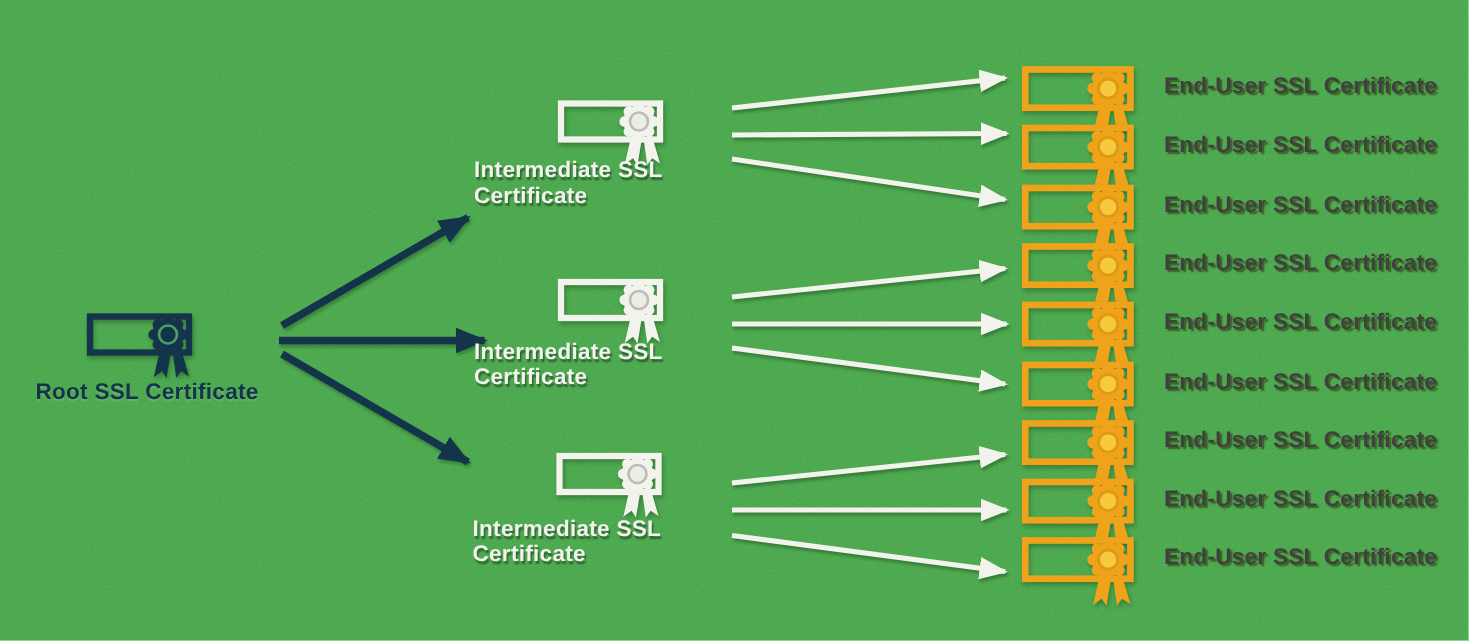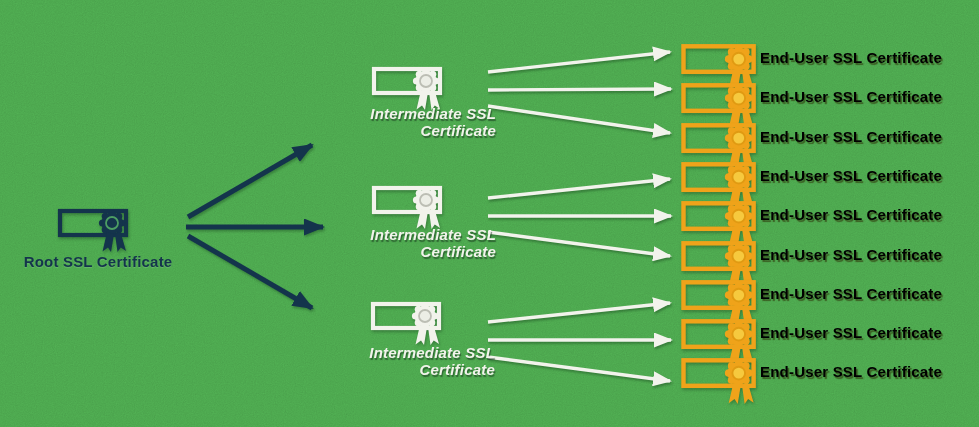--- a/index.html
+++ b/index.html
@@ -35,32 +35,33 @@
   .cert-white { color: #f2f3ec; --inner-fill:#eceee6; --inner-stroke:#bcbeb4; }
   .cert-orange{ color: #efa31a; --inner-fill:#f6c93e; --inner-stroke:#e09a12; }
 
   .label {
     position: absolute;
     font-weight: bold;
     font-size: 15px;
     letter-spacing: 0.2px;
     white-space: nowrap;
   }
-  .label.center { text-align: right; white-space: normal; line-height: 17px; font-style: italic; }
+  .label.center { text-align: left; white-space: normal; line-height: 17px; }
   .label-root {
     color: #14344c;
     text-shadow: 0 1px 1px rgba(255,255,255,0.15);
   }
   .label-intermediate {
     color: #f2f3ec;
     text-shadow: 1px 2px 1px rgba(20, 45, 25, 0.55);
   }
   .label-enduser {
-    color: #000000;
+    color: #404040;
     text-shadow: 1.5px 1.5px 1px rgba(45, 45, 5, 0.6);
+    margin-left: 16px;
   }
   .dark-arrows  { filter: drop-shadow(1px 2px 1px rgba(10, 40, 15, 0.3)); }
   .white-arrows { filter: drop-shadow(1px 2px 1px rgba(10, 40, 15, 0.35)); }
 </style>
 </head>
 <body>
 
 <div class="canvas">
 
   <svg width="0" height="0" style="position:absolute" aria-hidden="true">

